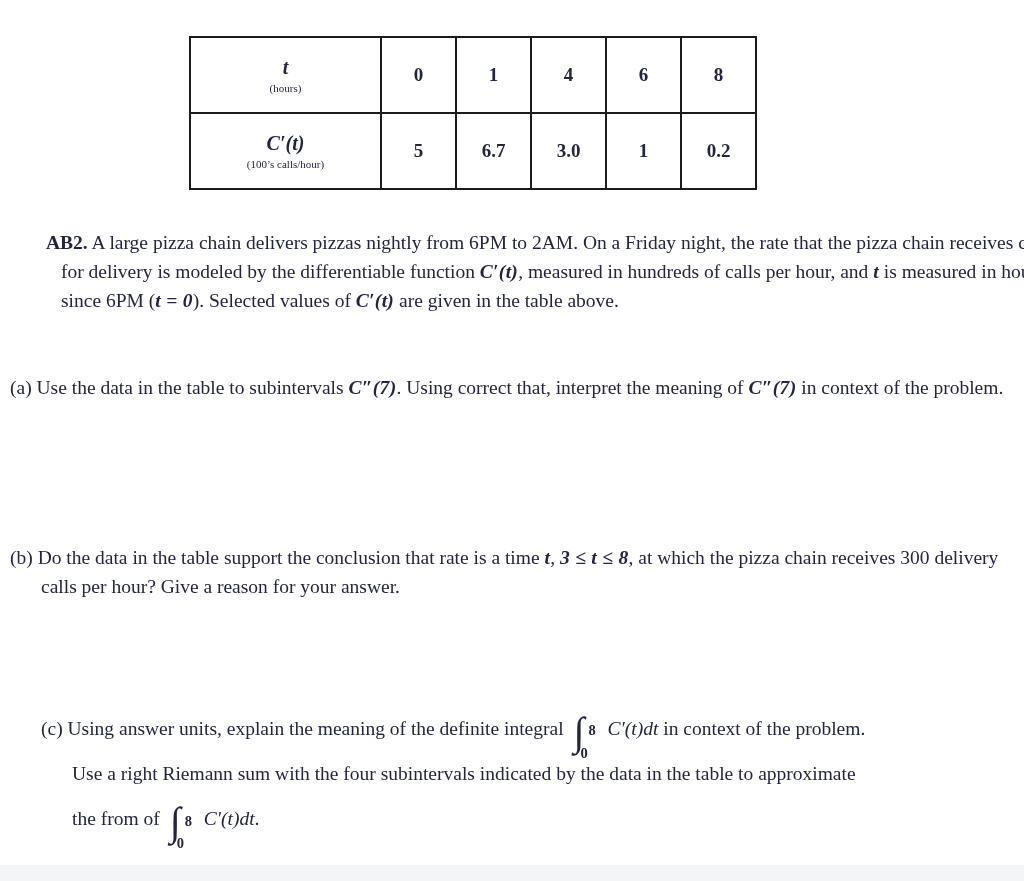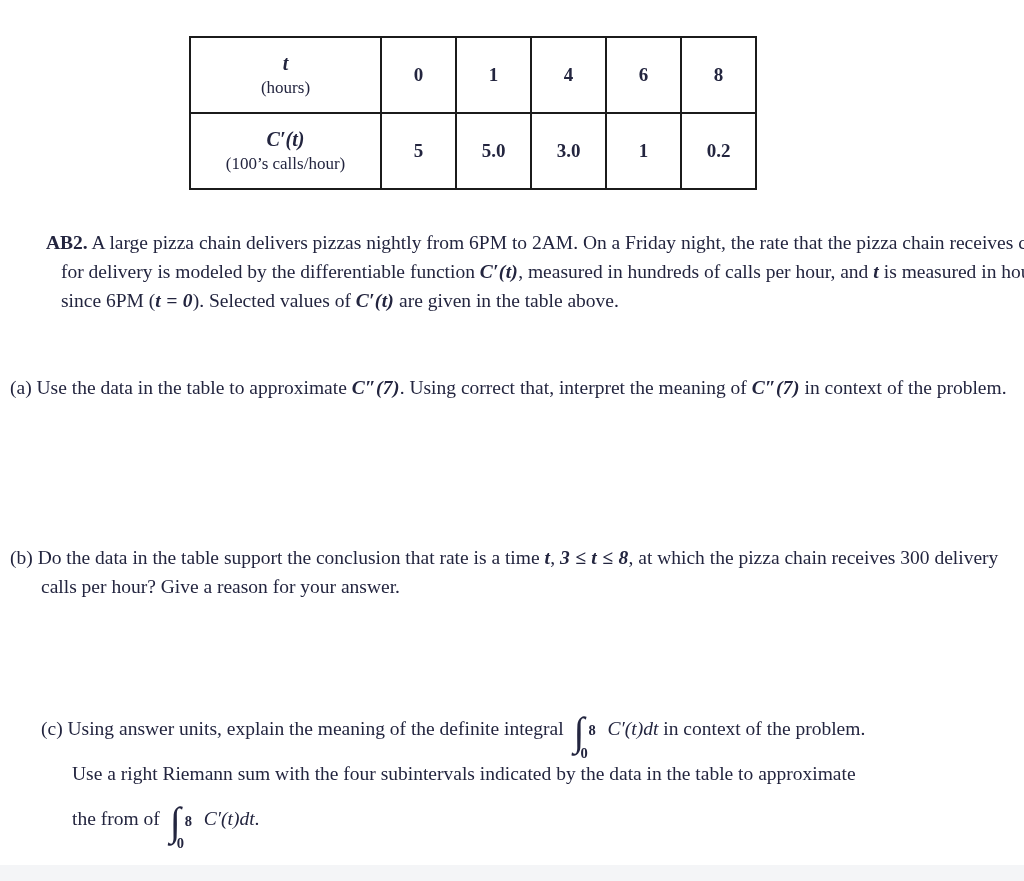--- a/index.html
+++ b/index.html
@@ -64,21 +64,21 @@
     border-left: 6px double #1b1b1b;
   }
   .lbl-main {
     display: block;
     font-style: italic;
     font-weight: bold;
     font-size: 20px;
   }
   .lbl-sub {
     display: block;
-    font-size: 17px;
+    font-size: 11px;
     margin-top: 1px;
   }
 
   
   .block {
     position: absolute;
     font-size: 19.5px;
     line-height: 29px;
     color: #23253f;
   }
@@ -176,36 +176,36 @@
         <td class="val">4</td>
         <td class="val">6</td>
         <td class="val">8</td>
       </tr>
       <tr>
         <td class="rowlabel">
           <span class="lbl-main">C′(t)</span>
           <span class="lbl-sub">(100’s calls/hour)</span>
         </td>
         <td class="val firstval">5</td>
-        <td class="val">5.0</td>
+        <td class="val">6.7</td>
         <td class="val">3.0</td>
         <td class="val">1</td>
         <td class="val">0.2</td>
       </tr>
     </tbody>
       </table>
   </div>
 
   <div class="block stem"><span class="tag">AB2.</span><span> A large pizza chain delivers pizzas nightly from 6PM to 2AM.  On a Friday night, the rate that the pizza</span>
     <span>chain receives calls for delivery is modeled by the differentiable function </span><span class="mathvar">C′(t)</span><span>, measured in hundreds</span>
     <span>of calls per hour, and </span><span class="mathvar">t</span><span> is measured in hours since 6PM (</span><span class="mathvar">t = 0</span><span>).  Selected values of </span><span class="mathvar">C′(t)</span><span> are</span>
     <span>given in the table above.</span>
   </div>
 
-  <div class="block part part-a"><span>(a)</span><span> Use the data in the table to approximate </span><span class="mathvar">C″(7)</span><span>.  Using correct that, interpret the meaning of </span><span class="mathvar">C″(7)</span>
+  <div class="block part part-a"><span>(a)</span><span> Use the data in the table to subintervals </span><span class="mathvar">C″(7)</span><span>.  Using correct that, interpret the meaning of </span><span class="mathvar">C″(7)</span>
     <span>in context of the problem.</span>
   </div>
 
   <div class="block part part-b"><span>(b)</span><span> Do the data in the table support the conclusion that rate is a time </span><span class="mathvar">t</span><span>, </span><span class="mathvar">3 ≤ t ≤ 8</span><span>, at which the</span>
     <span>pizza chain receives 300 delivery calls per hour?  Give a reason for your answer.</span>
   </div>
 
   <div class="block part part-c">
     <span class="ln"><span>(c)</span><span> Using answer units, explain the meaning of the definite integral</span><span class="integral"><span class="sym">∫</span><span class="upper">8</span><span class="lower">0</span></span><span class="intbody">C′(t)dt</span><span> in context of the problem.</span></span>
 

